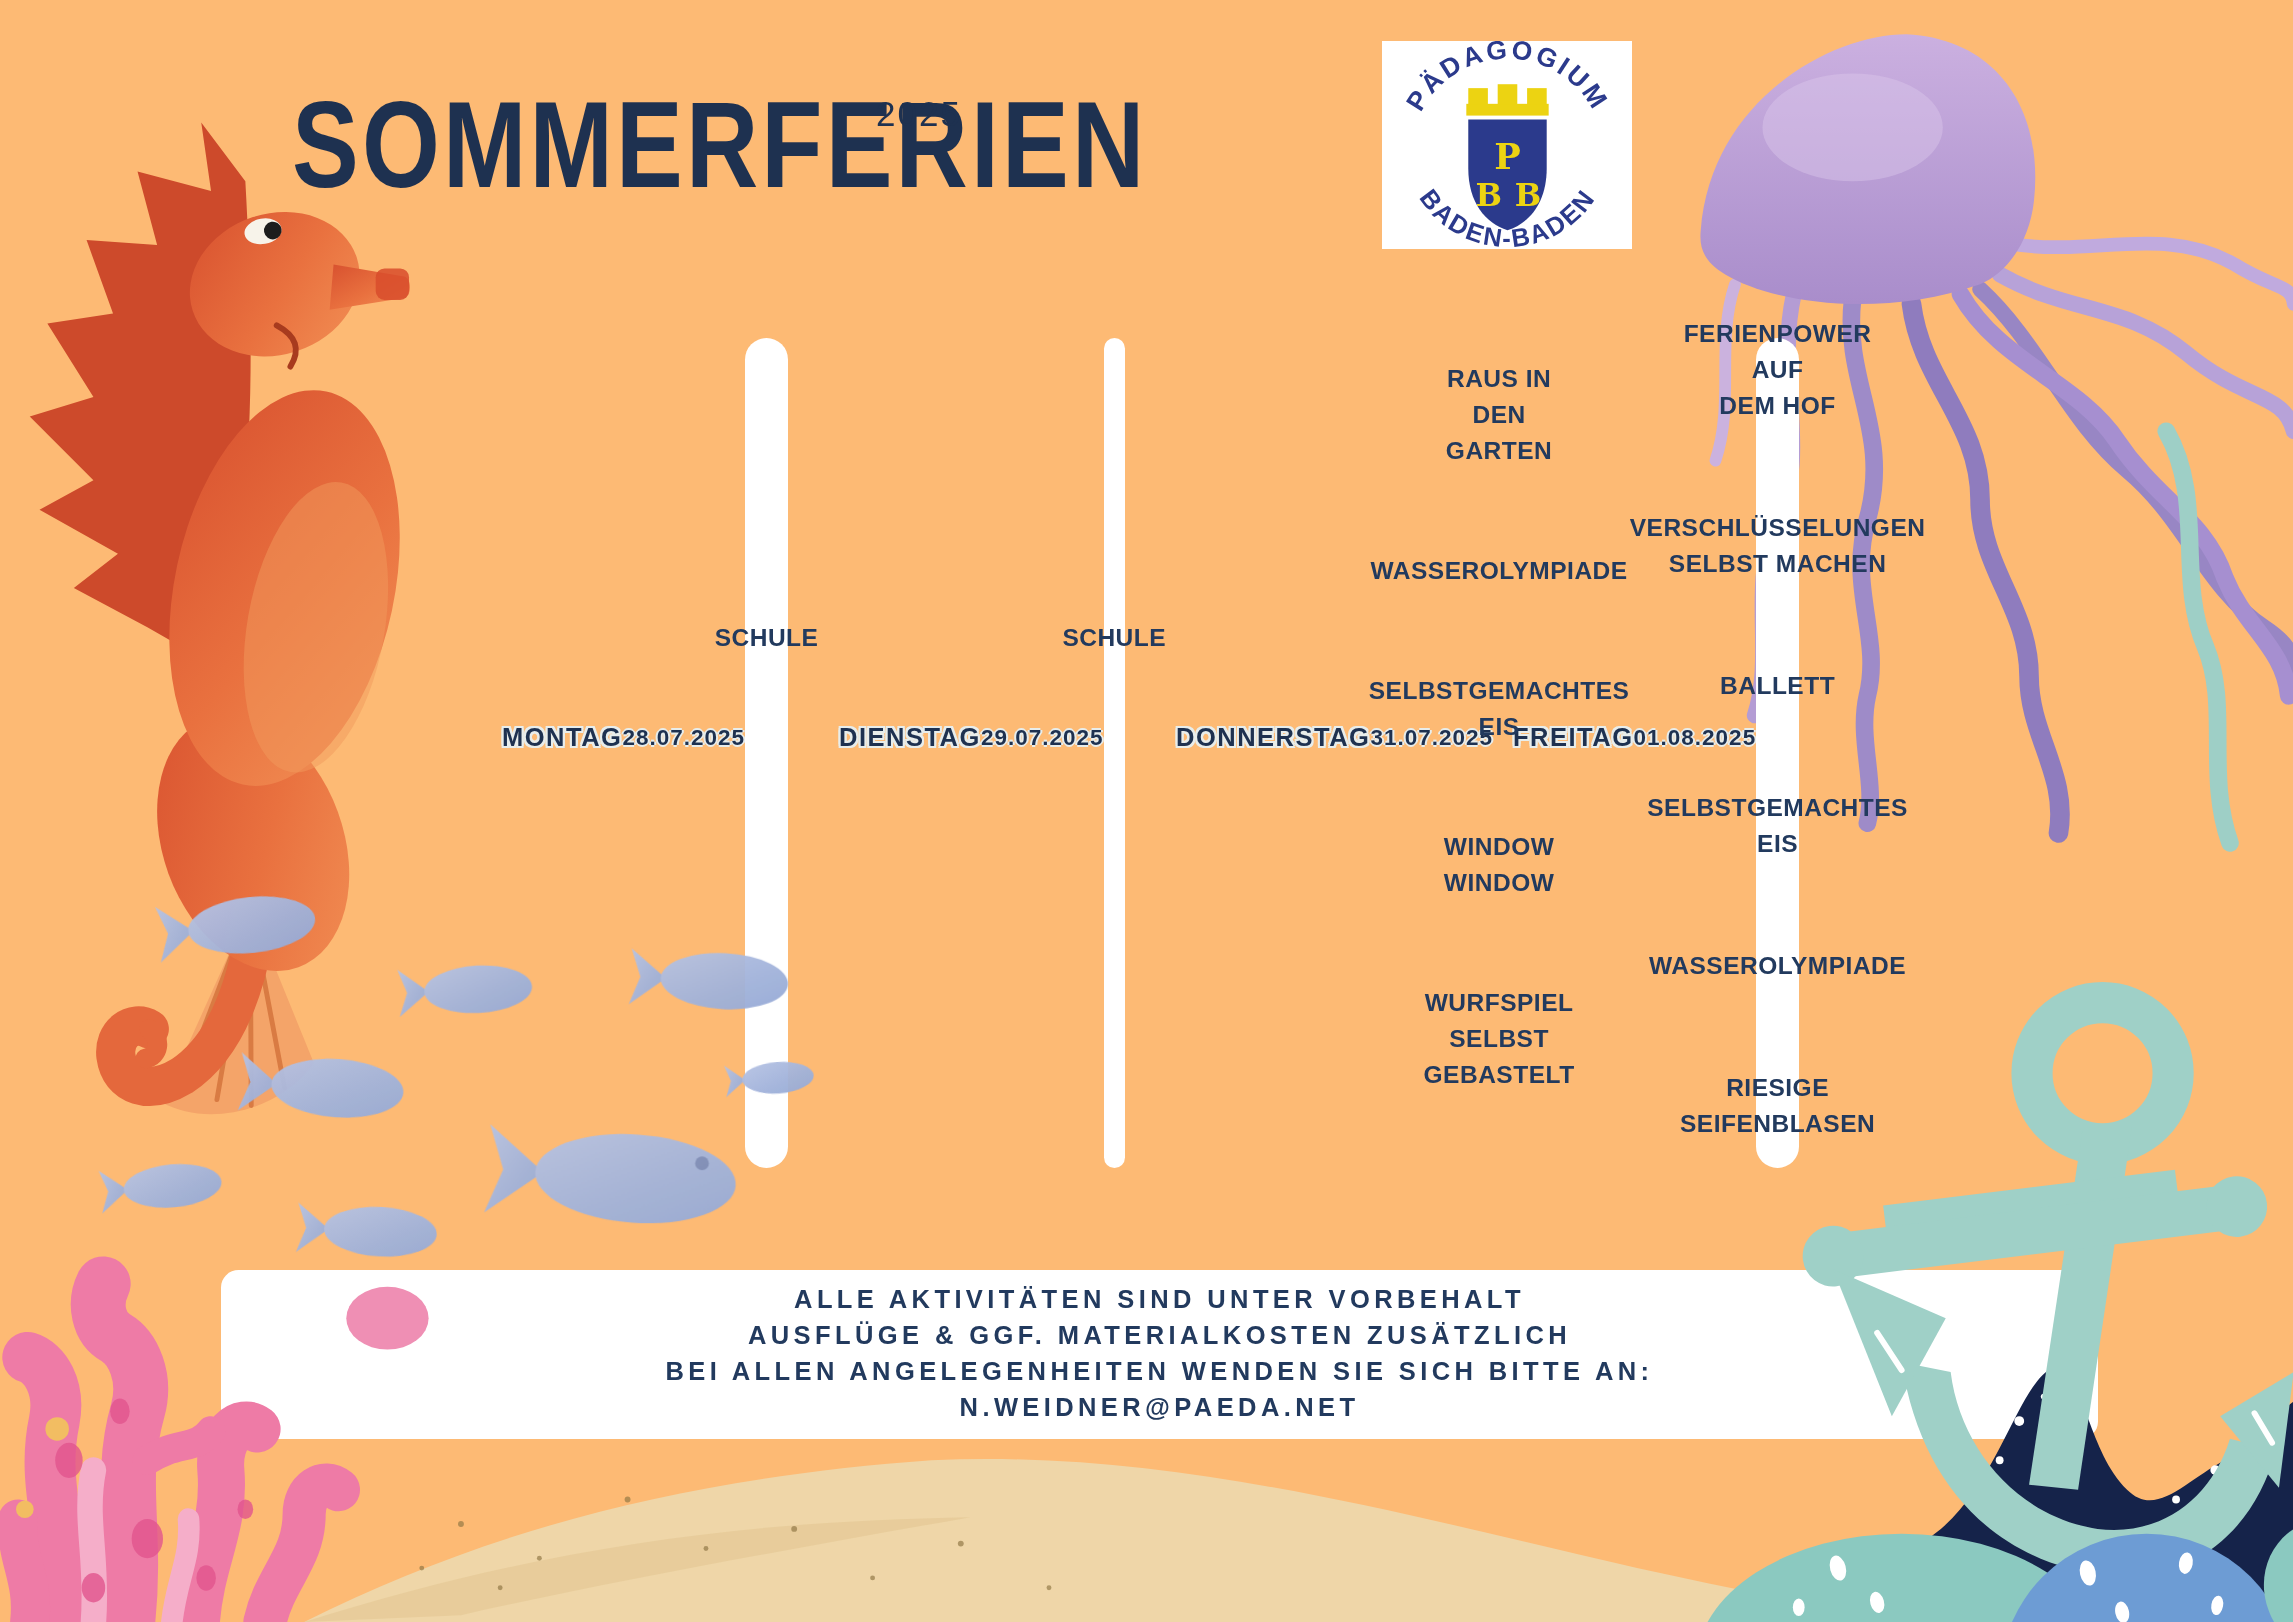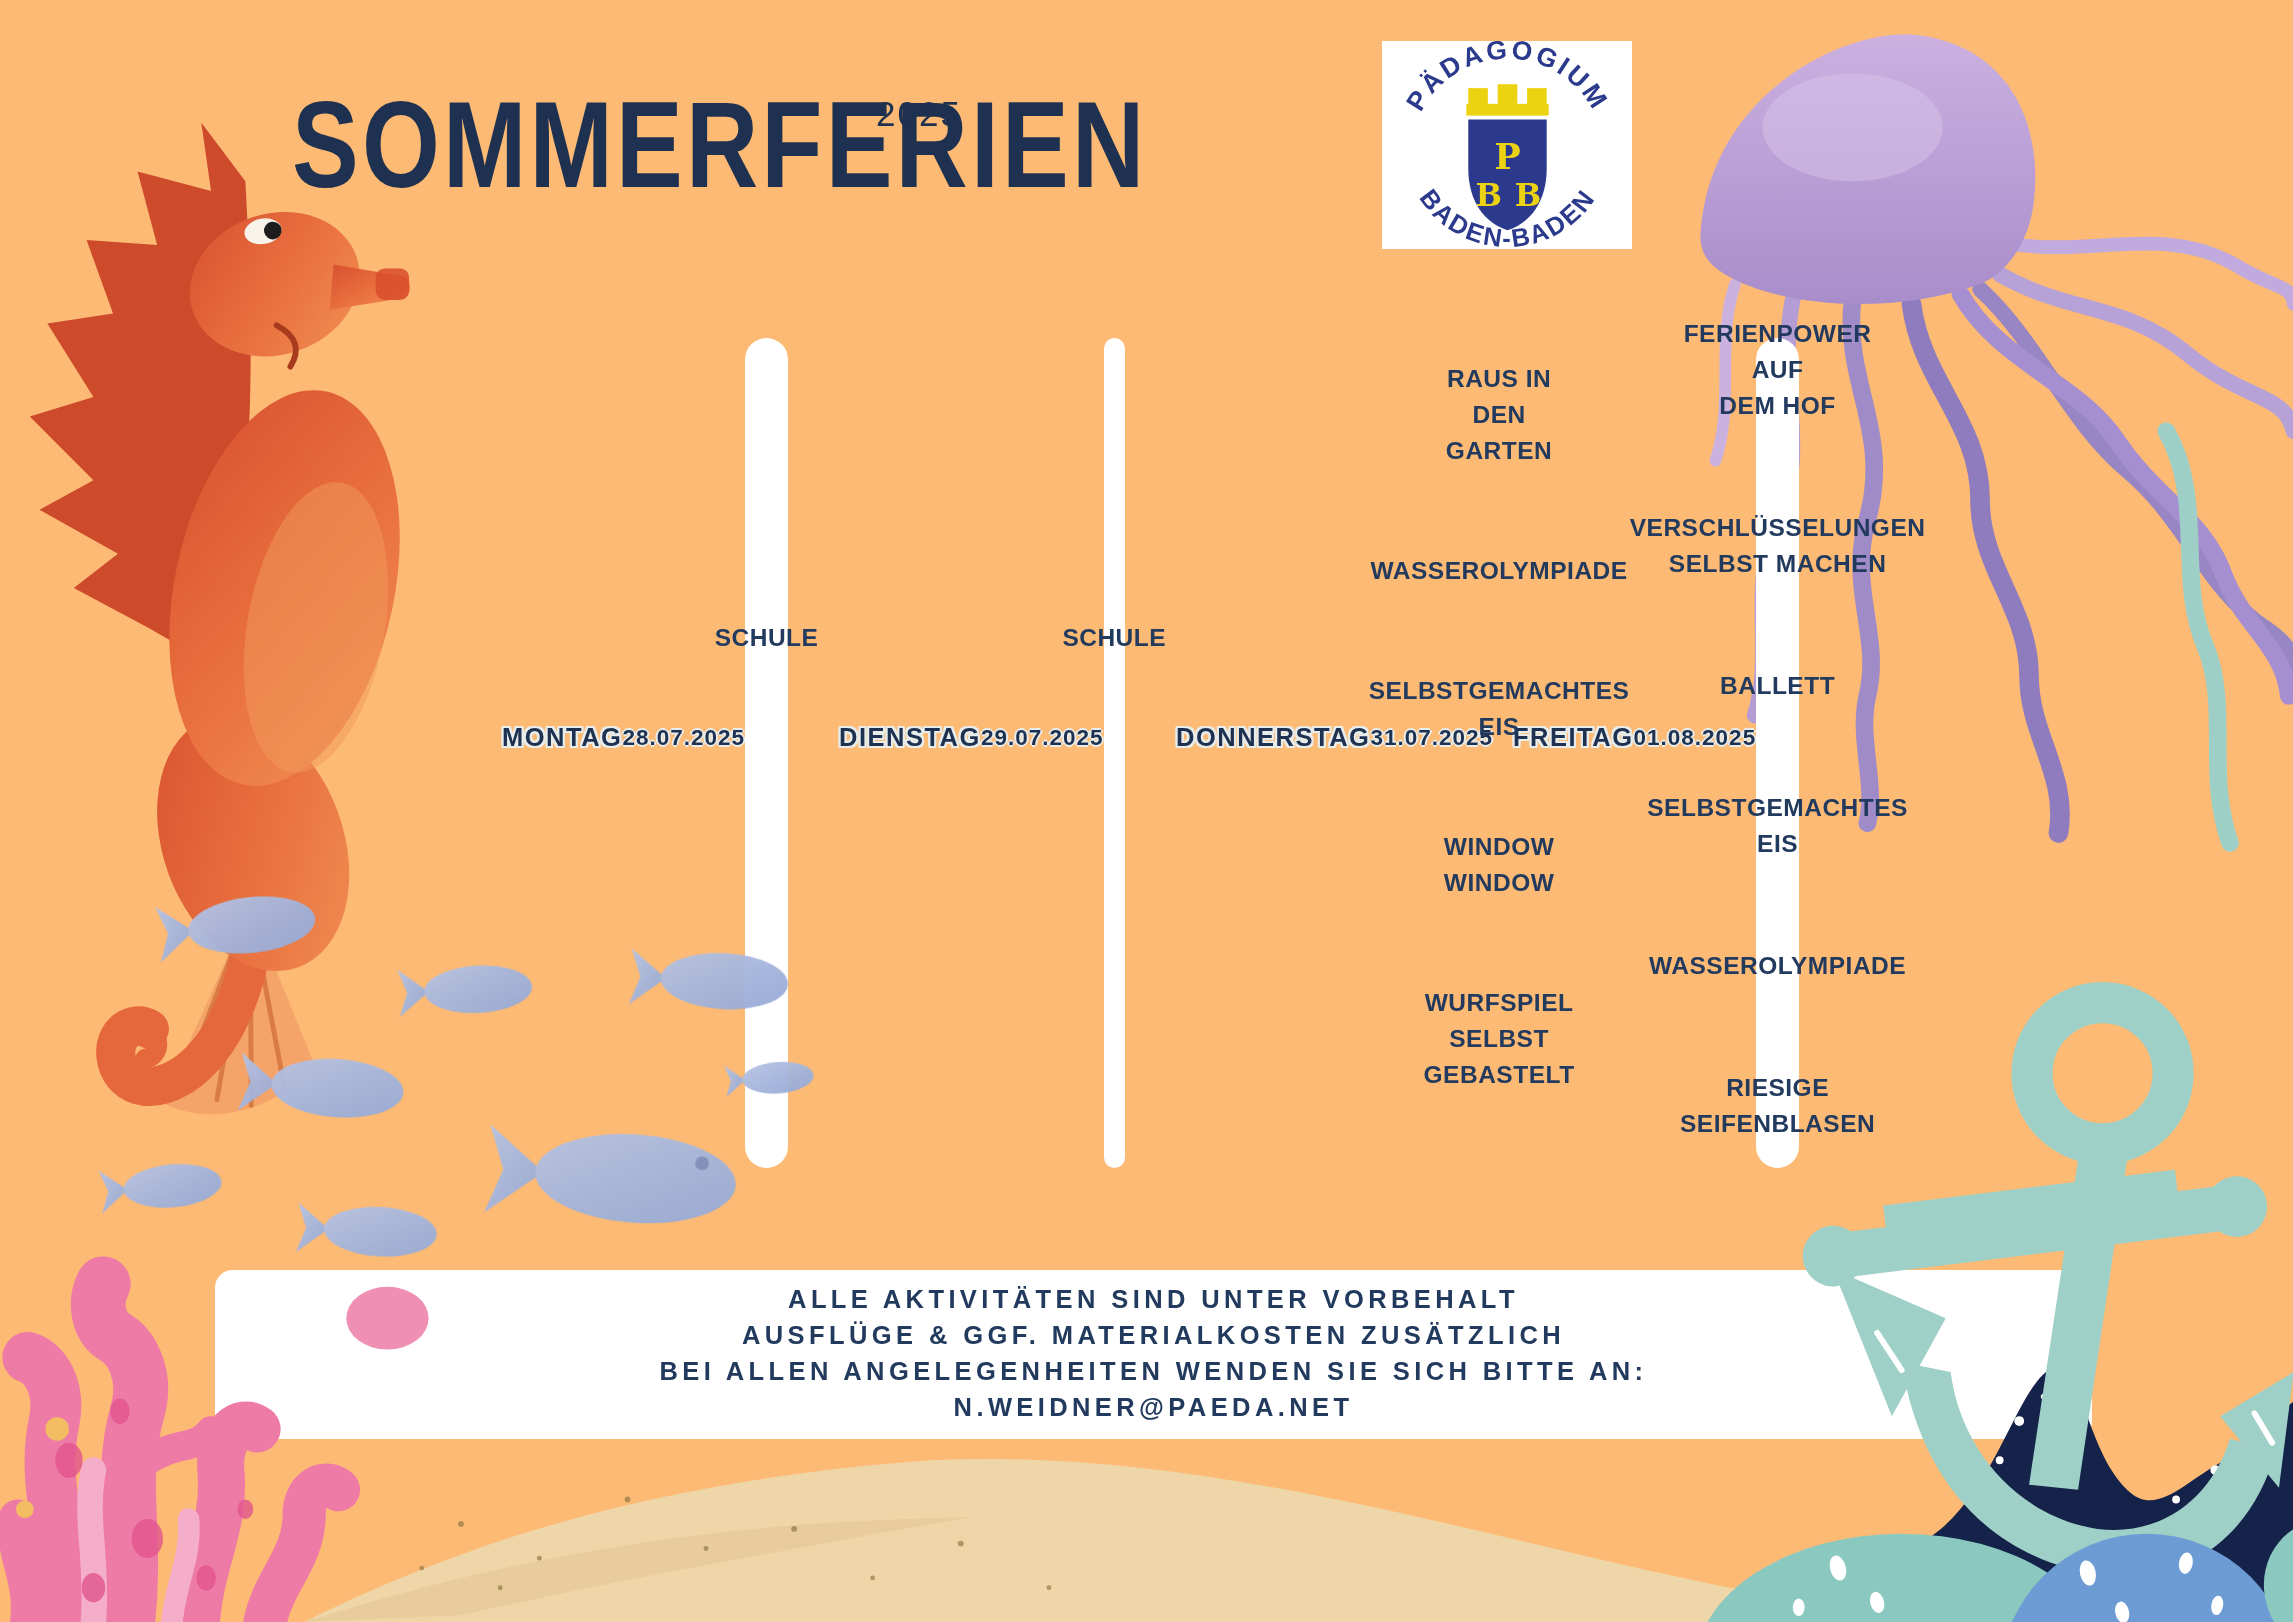--- a/index.html
+++ b/index.html
@@ -46,21 +46,21 @@
     font-size:24.5px;font-weight:bold;color:#223a5e;letter-spacing:0.5px;line-height:36px;
     text-align:center;white-space:pre-line;
   }
   .days > div:nth-of-type(1) .card-items,
   .days > div:nth-of-type(2) .card-items{--shift:-115px;--gap:0px;}
   .days > div:nth-of-type(3) .card-items{--shift:-26.5px;--gap:84px;}
   .days > div:nth-of-type(4) .card-items{--shift:-24.5px;--gap:86px;}
   .days > div:nth-of-type(5) .card-items{--shift:-24.5px;--gap:49px;}
   
   .footer-band{
-    position:absolute;left:215px;top:1270px;width:1877px;height:169px;background:#ffffff;
+    position:absolute;left:221px;top:1270px;width:1877px;height:169px;background:#ffffff;
     border-radius:17.6px;text-align:center;padding-top:10.8px;box-sizing:border-box;
   }
   .footer-line{
     font-size:25.5px;font-weight:bold;color:#223a5e;letter-spacing:4.4px;line-height:36px;
     white-space:nowrap;
   }
 </style>
 </head>
 <body>
 

